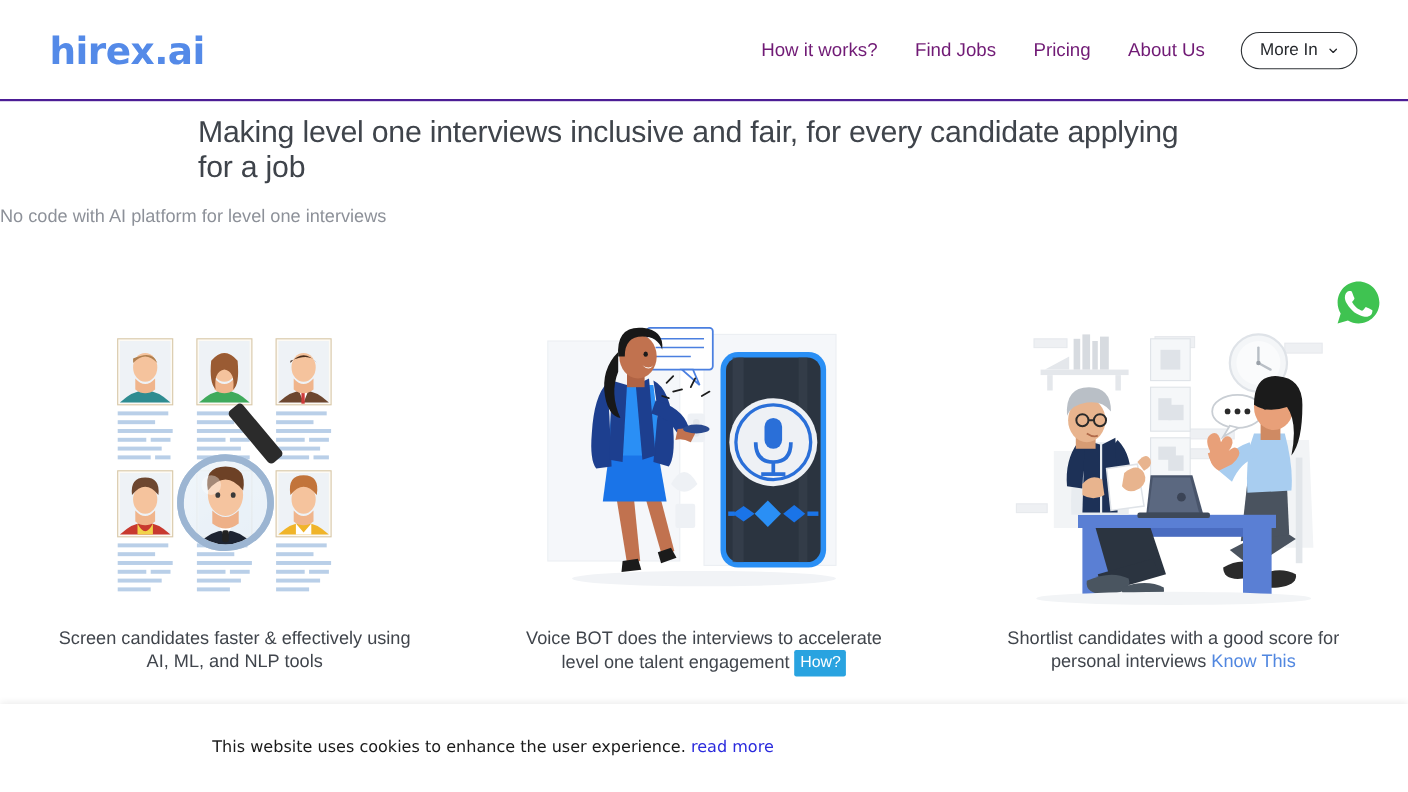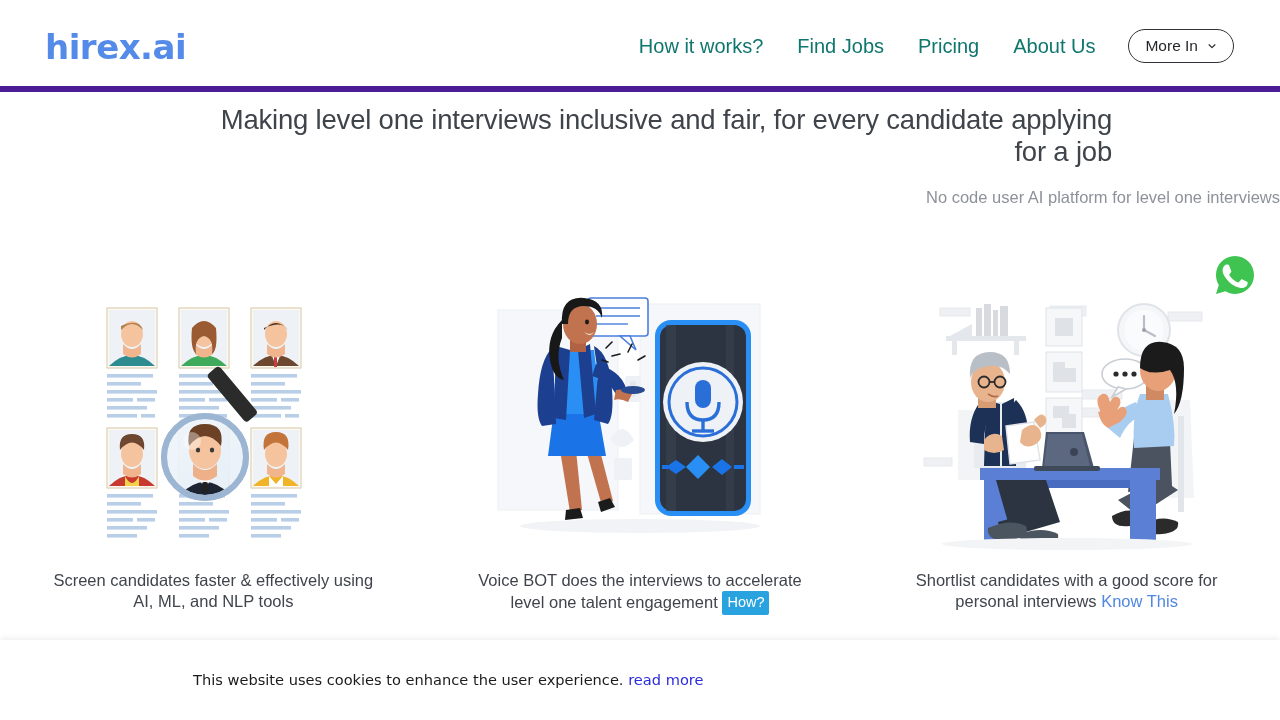--- a/index.html
+++ b/index.html
@@ -11,48 +11,48 @@
     -webkit-font-smoothing: antialiased;
   }
 
   .page { position: relative; width: 1280px; height: 720px; background:#fff; }
 
   
   .header {
     position: absolute; top: 0; left: 0;
     width: 1280px; height: 92px;
     background: #ffffff;
-    border-bottom: 6px solid #4c1d95;
+    border-bottom: 2px solid #4c1d95;
     display: flex; align-items: center;
   }
   .logo {
     position: absolute; left: 45px; top: 27px;
     font-size: 34px; font-weight: 700; letter-spacing: -0.5px;
     color: #548ae8;
     font-family: "DejaVu Sans", sans-serif;
   }
   .nav {
     position: absolute; right: 46px; top: 0; height: 92px;
     display: flex; align-items: center; gap: 0px;
   }
   .nav-link {
-    font-size: 20px; color: #0f766e; padding: 0 17px;
+    font-size: 17px; color: #701a75; padding: 0 17px;
     white-space: nowrap; cursor: pointer; line-height: 20px;
   }
   .signin {
     margin-left: 16px;
     display: flex; align-items: center; gap: 9px;
     height: 34px; padding: 0 16px;
     border: 1px solid #2f3337; border-radius: 20px;
     font-size: 15.5px; color: #25282c; background: #fff; cursor: pointer;
   }
   .chev { display:block; width: 10px; height: 10px; }
 
   
-  .hero { position: absolute; top: 96px; left: 0; width: 1280px; text-align: right; padding-left: 24px; }
+  .hero { position: absolute; top: 96px; left: 0; width: 1280px; text-align: left; }
   .headline {
     font-size: 27.5px; line-height: 32px; color: #3f444b; font-weight: 500;
     letter-spacing: -0.2px;
     width: 920px; margin: 8px auto 0;
   }
   .subheadline {
     margin-top: 20px;
     font-size: 16.5px; color: #8d9199; font-weight: 400;
   }
 
@@ -112,21 +112,21 @@
         <span>More In</span>
         <svg class="chev" viewBox="0 0 12 12">
           <path d="M2.5 4.5 L6 8 L9.5 4.5" fill="none" stroke="#25282c" stroke-width="1.4" stroke-linecap="round" stroke-linejoin="round"></path>
         </svg>
       </div>
     </div>
   </div>
 
   <div class="hero">
     <h1 class="headline">Making level one interviews inclusive and fair, for every candidate applying for a job</h1>
-    <div class="subheadline">No code user AI platform for level one interviews</div>
+    <div class="subheadline">No code with AI platform for level one interviews</div>
   </div>
 
   <div class="features">
 
     <div class="feature">
       <div class="art">
         <svg width="240" height="250" viewBox="0 0 240 250">
           <defs>
             <linearGradient id="glassG" x1="0" y1="0" x2="1" y2="1">
               <stop offset="0%" stop-color="#eef4fb" stop-opacity="0.85"></stop>

